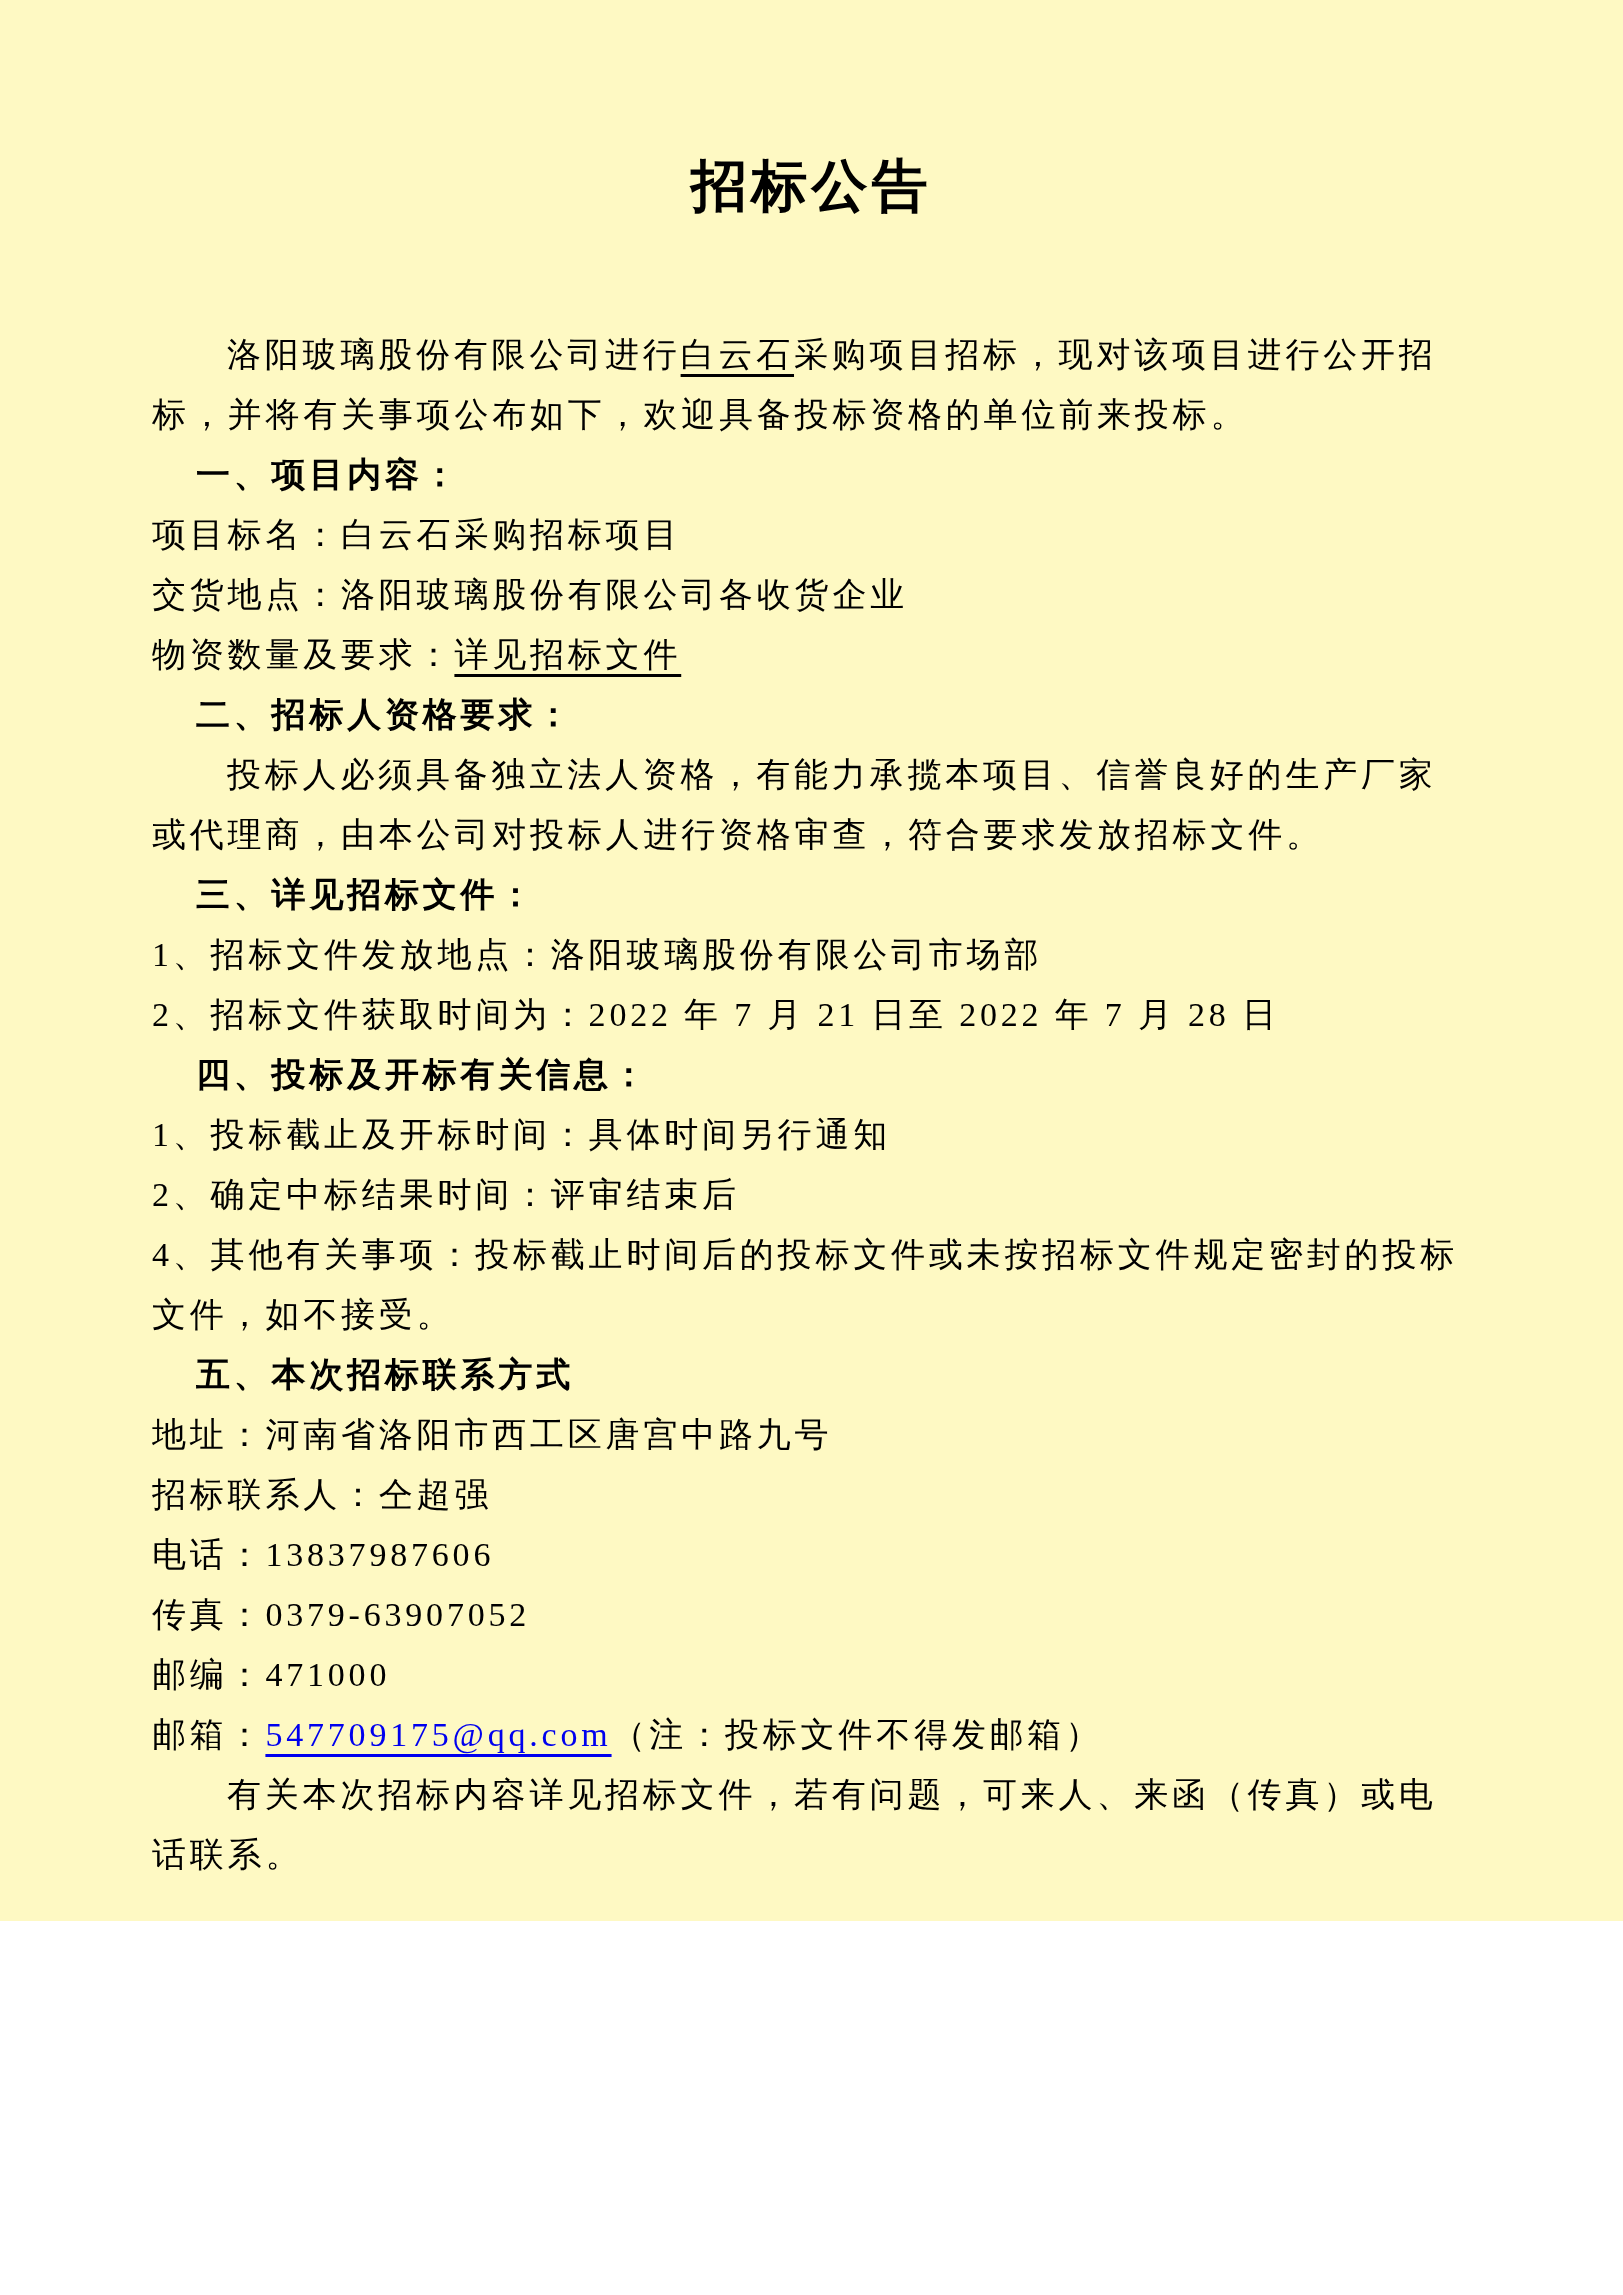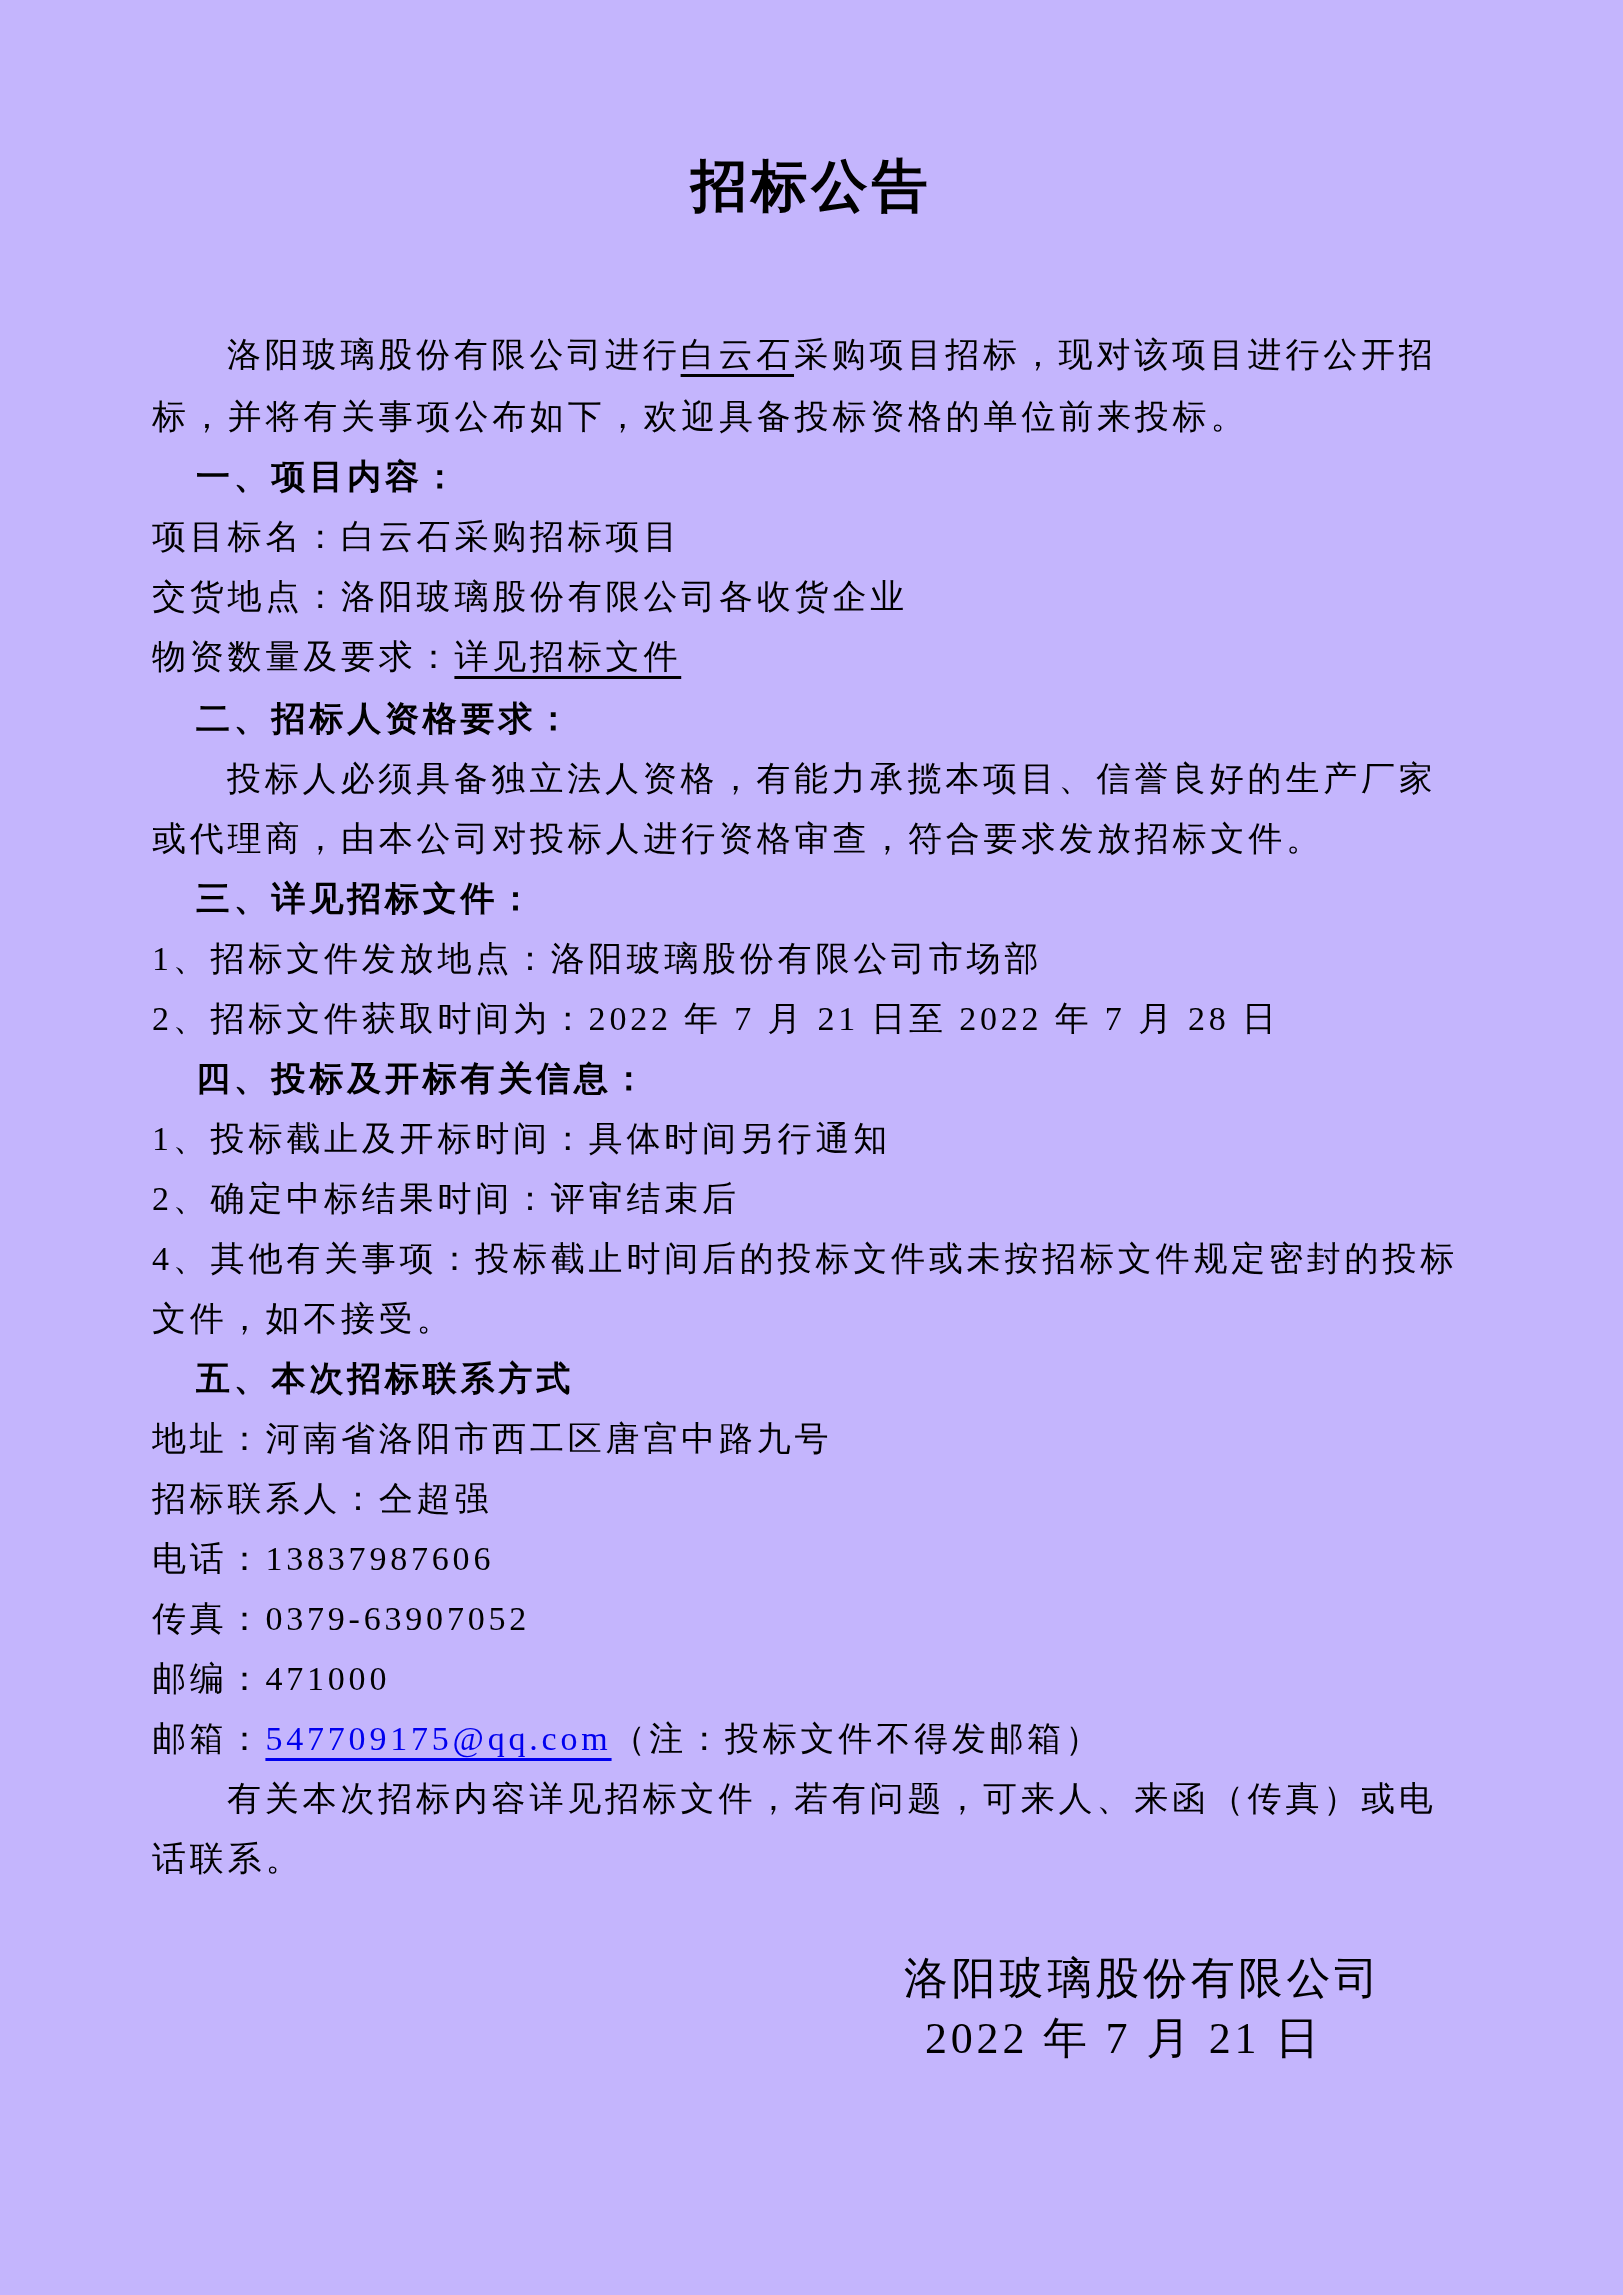--- a/index.html
+++ b/index.html
@@ -3,22 +3,22 @@
 <meta charset="utf-8">
 <style>
   html, body {
     margin: 0;
     padding: 0;
     background: #ffffff;
   }
   .page {
     position: relative;
     width: 1623px;
-    height: 2295px;
-    background: #c4b5fd;
+    height: 1921px;
+    background: #fef9c3;
     overflow: hidden;
     font-family: "Liberation Serif", "DejaVu Serif", serif;
     color: #000000;
   }
   .doc-title {
     position: absolute;
     top: 152px;
     left: 0;
     width: 100%;
     text-align: center;
@@ -45,21 +45,20 @@
     margin-left: 44px;
   }
   .line .ind2 {
     display: inline-block;
     width: 75px;
   }
   .u {
     text-decoration: underline;
     text-decoration-thickness: 2.5px;
     text-underline-offset: 7.6px;
-    font-family: Liberation Mono, monospace;
   }
   a.email-link {
     text-decoration: underline;
     text-decoration-thickness: 2.5px;
     text-underline-offset: 7.6px;
     cursor: pointer;
   }
   .signature {
     margin-top: 60px;
     margin-left: 752px;

